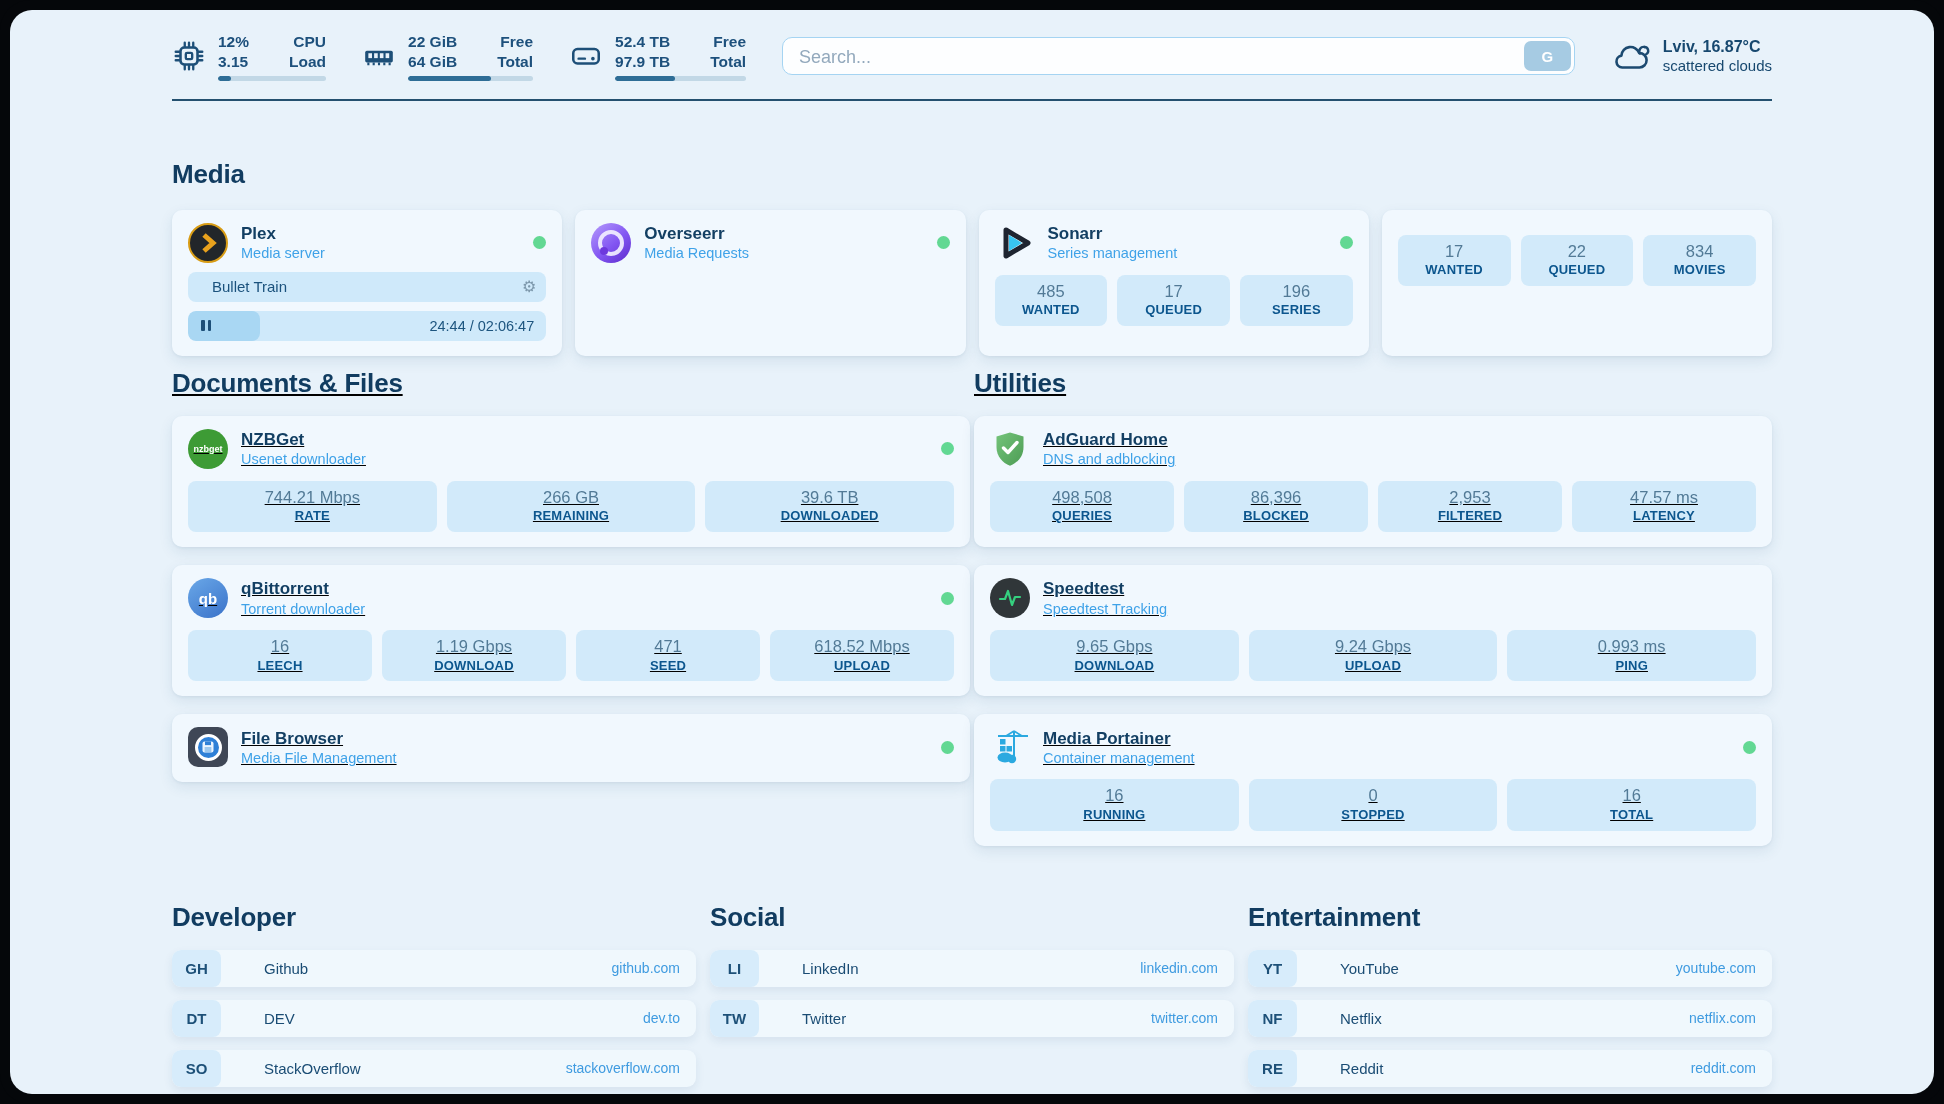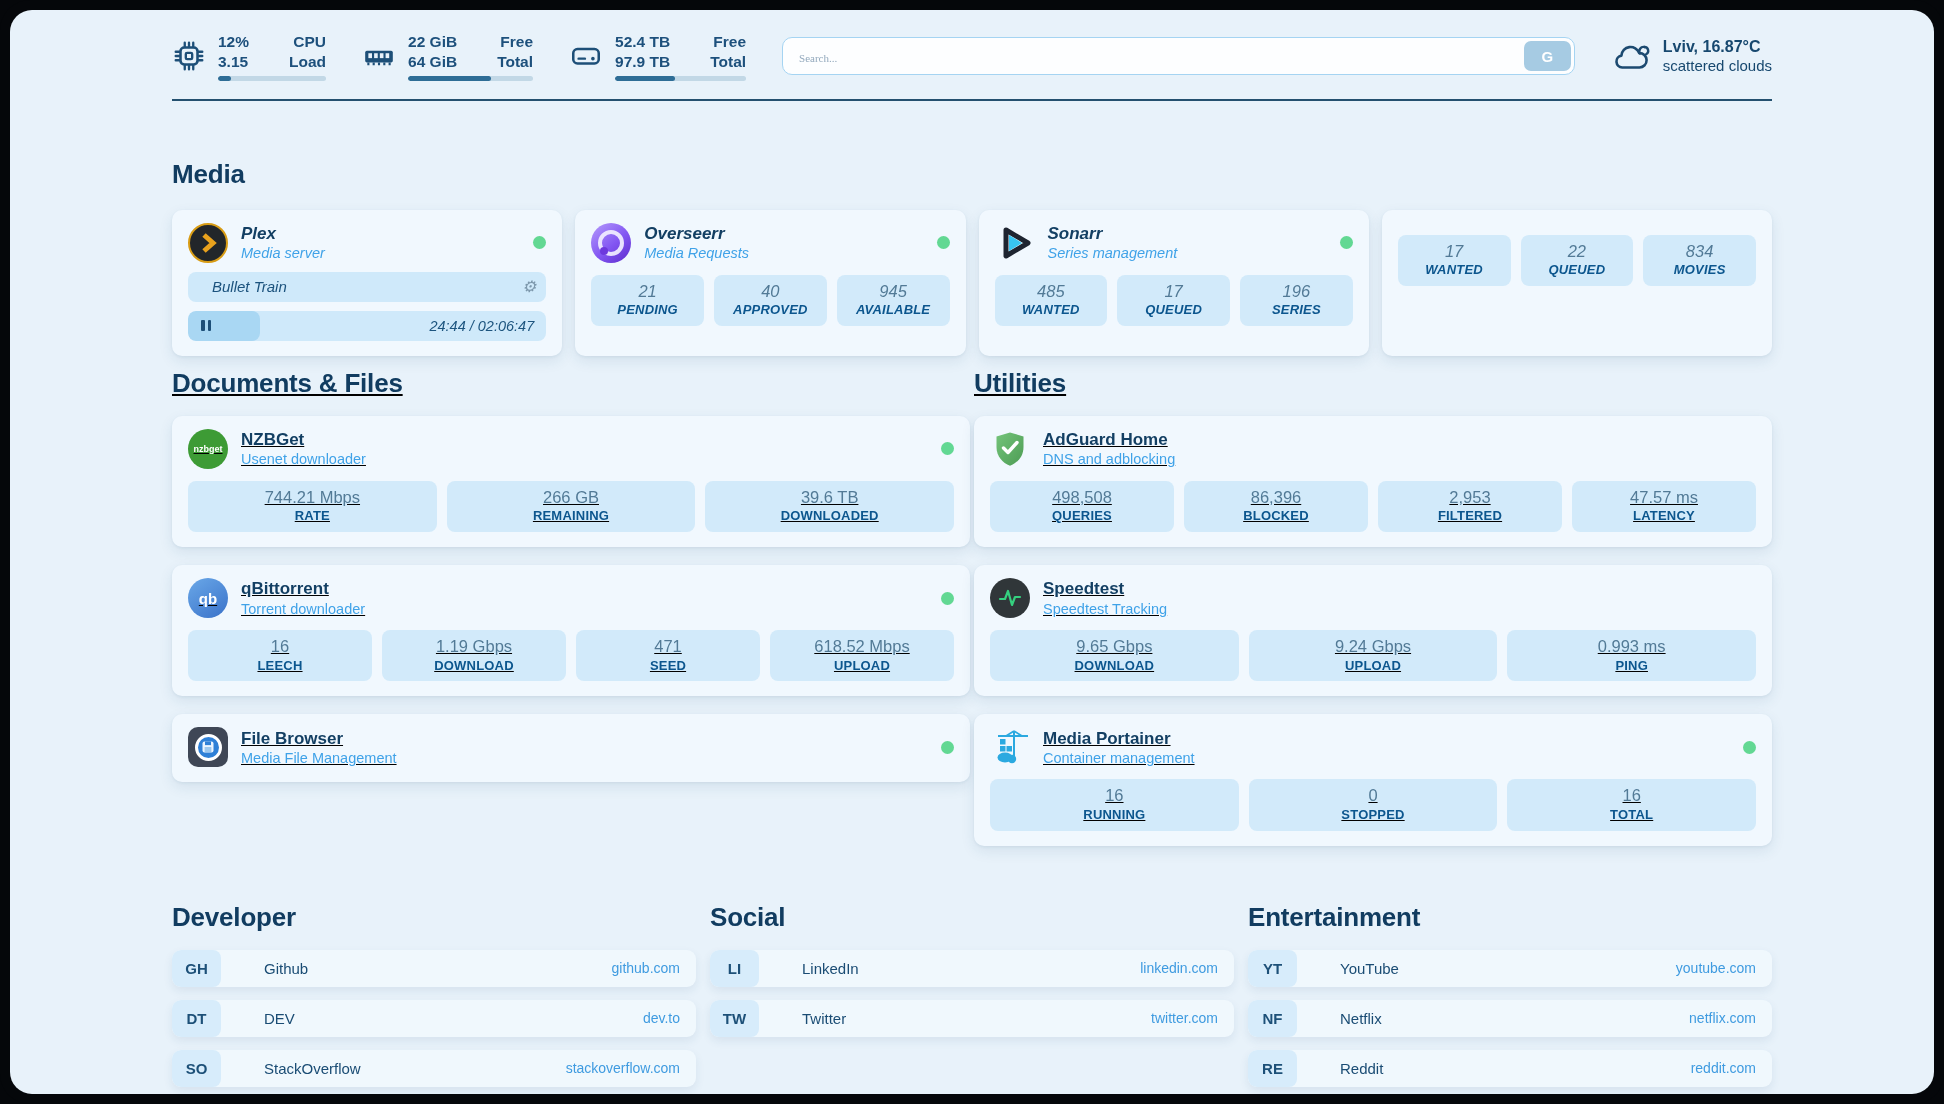--- a/index.html
+++ b/index.html
@@ -15,37 +15,37 @@
   .hw-icon { color:#1d4f78; flex:none; }
   .hw-body { display:flex; flex-direction:column; }
   .hw-cols { display:flex; gap:40px; font-size:15.5px; font-weight:700; color:#1d507c; line-height:1.3; }
   .hw-vals { text-align:left; }
   .hw-labs { text-align:right; }
   .hw-bar { margin-top:4px; height:4.5px; background:#c2d8e6; border-radius:3px; overflow:hidden; }
   .hw-fill { height:100%; background:#2e6d96; border-radius:3px; }
 
   .search-wrap { flex:1; margin:0 36px; position:relative; }
   .search-input { width:100%; height:38px; border:1.6px solid #a5d4f2; border-radius:10px;
-                  background:#fdfeff; padding:3px 62px 0 16px; font-size:11px; color:#2a5d86;
-                  font-family:Liberation Serif, serif; outline:none; }
+                  background:#fdfeff; padding:3px 62px 0 16px; font-size:18px; color:#2a5d86;
+                  font-family:Liberation Sans, sans-serif; outline:none; }
   .search-input::placeholder { color:#93a9bd; }
   .g-btn { position:absolute; right:4px; top:4px; bottom:4px; width:47px; background:#a6cbe3;
            border-radius:7px; color:#ffffff; font-weight:700; font-size:15px;
            display:grid; place-items:center; cursor:pointer; }
 
   .weather { display:flex; align-items:flex-end; gap:12px; }
   .weather-title { font-size:16px; font-weight:600; color:#17486f; }
   .weather-sub { font-size:15px; color:#17486f; margin-top:1px; }
 
   
   .content { padding:0 162px; }
   h2.section-title { font-size:26px; font-weight:600; color:#113c60; letter-spacing:-0.2px; }
 
   .media-head { margin:58px 0 20px; }
-  .media-grid { display:grid; grid-template-columns:repeat(4,1fr); gap:13px;font-style:italic; }
+  .media-grid { display:grid; grid-template-columns:repeat(4,1fr); gap:13px; }
 
   .card { background:#f1f8fe; border-radius:10px; padding:13px 16px 15px;
           box-shadow:0 5px 14px rgba(30,80,120,0.10), 0 1px 3px rgba(30,80,120,0.07); cursor:pointer; }
   .card-header { display:flex; align-items:center; gap:13px; }
   .app-icon { width:40px; height:40px; flex:none; border-radius:50%; display:grid; place-items:center; position:relative; }
   .app-names { display:flex; flex-direction:column; }
   .app-name { font-size:17px; font-weight:600; color:#133f63; line-height:1.25; }
   .app-sub { font-size:14.5px; color:#3fa2e8; line-height:1.25; }
   .status-dot { width:13px; height:13px; border-radius:50%; background:#62d893; margin-left:auto; flex:none; }
 
@@ -232,34 +232,20 @@
       </div>
 
       <div class="card">
         <div class="card-header">
           <span class="app-icon overseerr-circle"></span>
           <div class="app-names">
             <div class="app-name">Overseerr</div>
             <div class="app-sub">Media Requests</div>
           </div>
           <span class="status-dot"></span>
-        </div>
-        <div class="pill-row">
-          <div class="pill">
-            <div class="pill-value">21</div>
-            <div class="pill-label">PENDING</div>
-          </div>
-          <div class="pill">
-            <div class="pill-value">40</div>
-            <div class="pill-label">APPROVED</div>
-          </div>
-          <div class="pill">
-            <div class="pill-value">945</div>
-            <div class="pill-label">AVAILABLE</div>
-          </div>
         </div>
       </div>
 
       <div class="card">
         <div class="card-header">
           <span class="app-icon">
             <svg width="40" height="40" viewBox="0 0 40 40">
               <polygon points="11,7 33,20 11,33" fill="none" stroke="#1e2430" stroke-width="5" stroke-linejoin="round"></polygon>
               <polygon points="14,12 27,20 14,28" fill="#38c6f2"></polygon>
             </svg>

